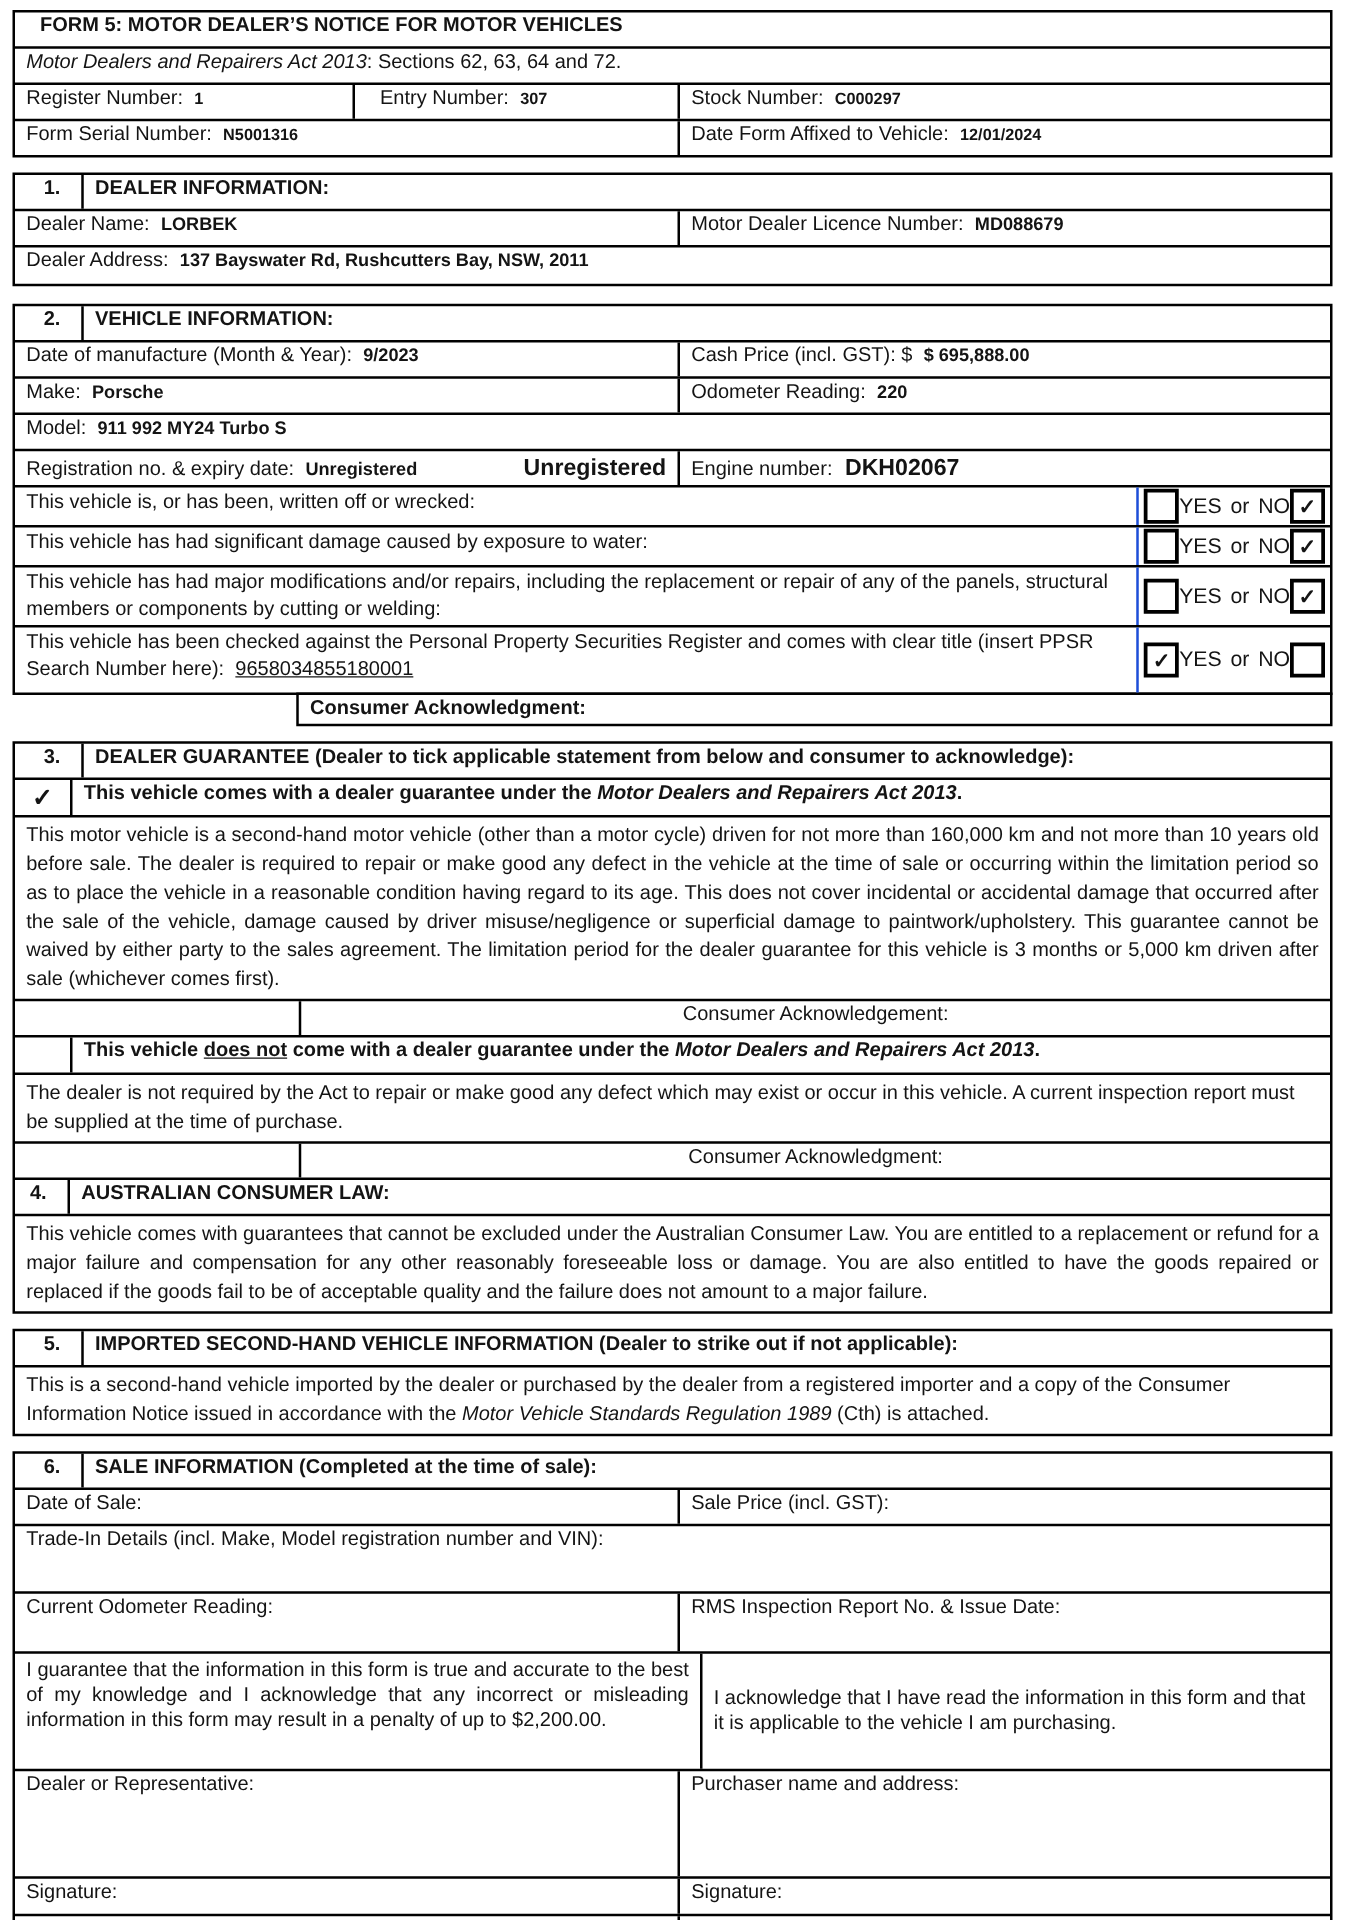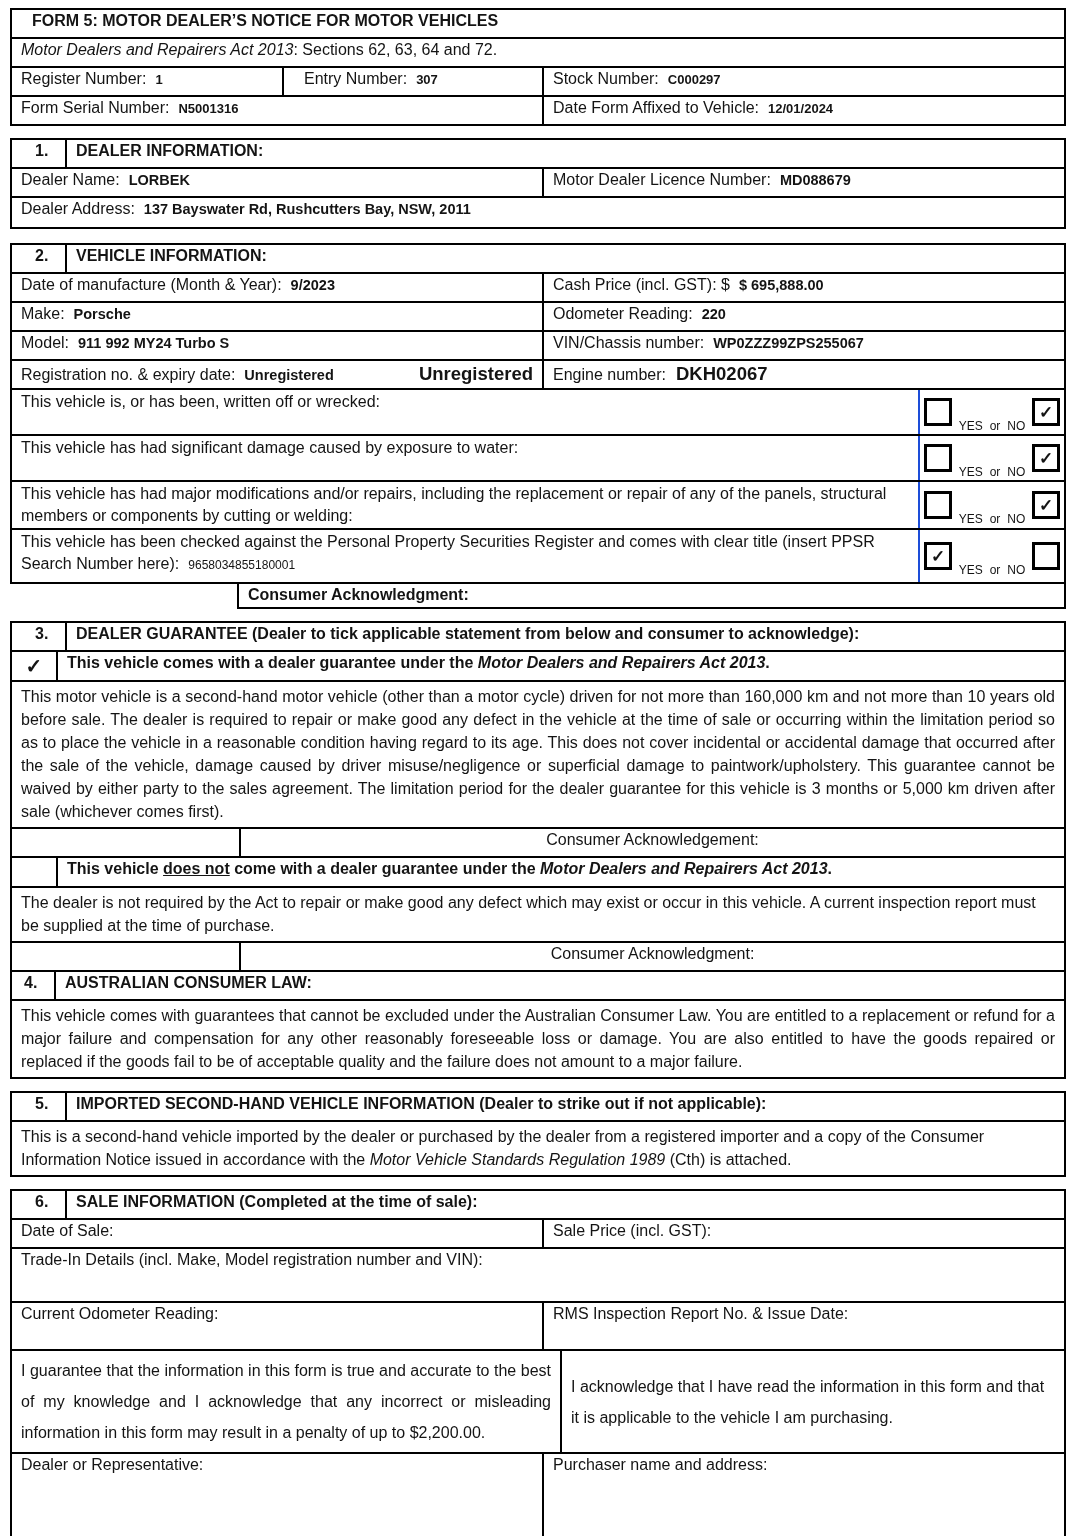--- a/index.html
+++ b/index.html
@@ -19,46 +19,46 @@
   .ul{text-decoration:underline;}
   .grow{flex:1 1 auto;min-width:0;}
   .half{flex:0 0 530px;}
   .c3a{flex:0 0 270px;}
   .c3b{flex:0 0 260px;padding-left:20px;}
   .num{flex:0 0 44px;box-sizing:border-box;font-weight:bold;padding:2px 0 2px 12px;border-right:2px solid #000;}
   .hdr{font-weight:bold;}
   .v{font-weight:bold;font-size:14.5px;margin-left:9px;white-space:nowrap;}
   .v13{font-weight:bold;font-size:13px;margin-left:9px;white-space:nowrap;}
   .v18{font-weight:bold;font-size:18.5px;white-space:nowrap;}
-  .vthin{font-size:12px;margin-left:9px;white-space:nowrap;}
+  .vthin{font-size:16px;margin-left:9px;white-space:nowrap;text-decoration:underline;}
   .h27{min-height:27px;}
   .h29{min-height:29px;}
   .h46{min-height:46px;}
   .h52{min-height:52px;}
   .h84{min-height:84px;}
   .h92{min-height:92px;}
   .h28{min-height:28px;}
   .para{text-align:justify;line-height:23px;padding:3px 9px 4px 9px;}
   .qrow{display:flex;align-items:stretch;}
   .qtext{flex:1 1 auto;min-width:0;border-right:2px solid #1d4ed8;padding:1px 9px;line-height:22px;box-sizing:border-box;}
   .yn{flex:0 0 144px;display:flex;align-items:center;justify-content:space-between;padding:1px 4px;box-sizing:border-box;}
-  .ynlbl{font-size:12px;display:flex;gap:7px;align-items:baseline;white-space:nowrap;margin-top:28px;}
+  .ynlbl{font-size:17px;display:flex;gap:7px;align-items:baseline;white-space:nowrap;}
   .box{width:22px;height:22px;border:3px solid #000;display:flex;align-items:center;justify-content:center;
        font-weight:bold;font-size:17px;line-height:1;flex:0 0 auto;background:#fff;}
   .ckcell{flex:0 0 46px;display:flex;align-items:center;justify-content:center;border-right:2px solid #000;
           font-weight:bold;font-size:20px;box-sizing:border-box;}
   .sp227{flex:0 0 227px;border-right:2px solid #000;}
   .ack{font-weight:normal;padding:2px 9px;text-align:center;}
   .ack-float{margin:-2px 0 0 227px;border:2px solid #000;font-weight:bold;padding:2px 9px;min-height:27px;box-sizing:border-box;}
   .gap12{height:12px;}
   .gap14{height:14px;}
   .flexbase{display:flex;align-items:baseline;}
   .ml-auto{margin-left:auto;}
   .vcenter{display:flex;align-items:center;}
-  .lh22{line-height:31px;}
+  .lh22{line-height:20px;}
 </style>
 </head>
 <body>
 
 <div class="page">
 
   <div class="tbl">
     <div class="r h27">
       <div class="c grow hdr">FORM 5: MOTOR DEALER’S NOTICE FOR MOTOR VEHICLES</div>
     </div>
@@ -102,21 +102,20 @@
     <div class="r h27">
       <div class="c half"><span>Date of manufacture (Month &amp; Year):</span><span class="v">9/2023</span></div>
       <div class="c grow bl"><span>Cash Price (incl. GST): $</span><span class="v">$ 695,888.00</span></div>
     </div>
     <div class="r h27">
       <div class="c half"><span>Make:</span><span class="v">Porsche</span></div>
       <div class="c grow bl"><span>Odometer Reading:</span><span class="v">220</span></div>
     </div>
     <div class="r h27">
       <div class="c half"><span>Model:</span><span class="v">911 992 MY24 Turbo S</span></div>
-      <div class="c grow bl"><span>VIN/Chassis number:</span><span class="v">WP0ZZZ99ZPS255067</span></div>
     </div>
     <div class="r h27">
       <div class="c half flexbase">
           <span>Registration no. &amp; expiry date:</span>
           <span class="v">Unregistered</span>
           <span class="v18 ml-auto">Unregistered</span>
         </div>
       <div class="c grow bl"><span>Engine number:</span><span class="v18" style="margin-left:10px;">DKH02067</span></div>
     </div>
 

